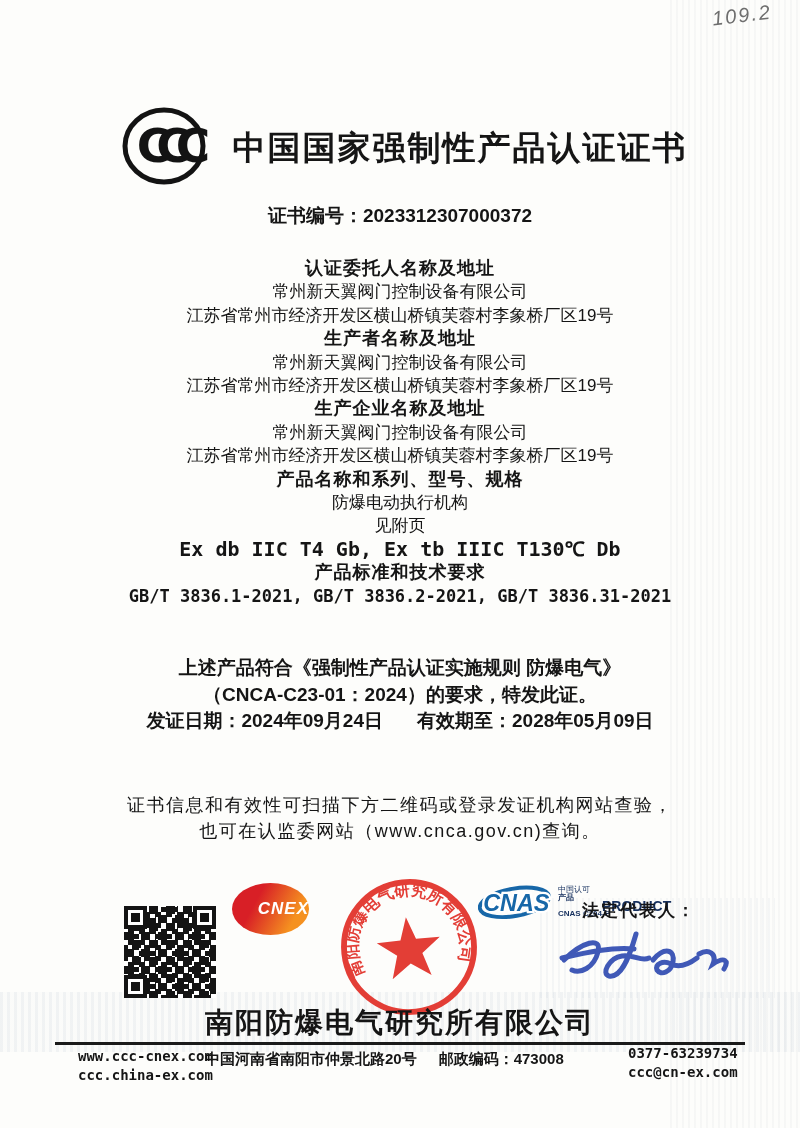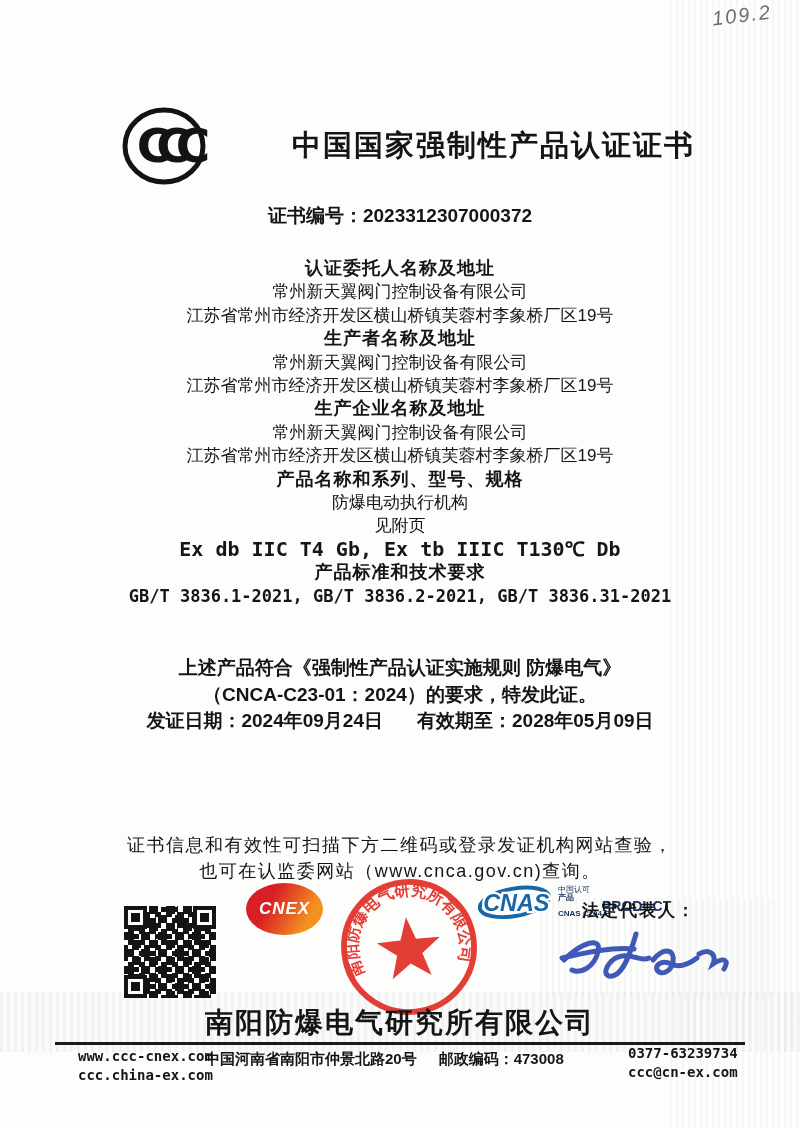--- a/index.html
+++ b/index.html
@@ -11,53 +11,53 @@
     background:repeating-linear-gradient(90deg,rgba(120,130,145,.05) 0 2px,transparent 2px 6px);}
   .wash-bottom{position:absolute;left:0;top:992px;width:100%;height:60px;
     background:repeating-linear-gradient(90deg,rgba(130,150,175,.10) 0 3px,rgba(130,150,175,.02) 3px 7px);}
   .wash-sig{position:absolute;left:540px;top:898px;width:235px;height:100px;
     background:repeating-linear-gradient(90deg,rgba(130,150,175,.07) 0 2px,transparent 2px 6px);}
 
   .corner-note{position:absolute;top:4px;right:28px;font-size:20px;color:#6e6e6e;
     font-style:italic;transform:rotate(-7deg);letter-spacing:2px;}
 
   .ccc-logo{position:absolute;left:120px;top:104px;}
-  .title{position:absolute;left:225px;top:126px;width:470px;text-align:right;
-    font-size:29px;font-weight:bold;letter-spacing:2px;}
+  .title{position:absolute;left:225px;top:126px;width:470px;text-align:center;
+    font-size:33px;font-weight:bold;letter-spacing:2px;}
 
   .cert-line{position:absolute;left:0;top:203px;width:100%;text-align:center;
     font-size:19px;font-weight:bold;}
 
   .body-block{position:absolute;left:0;top:257px;width:100%;text-align:center;line-height:23.4px;}
   .heading{font-size:18px;font-weight:bold;letter-spacing:1px;}
   .value{font-size:17px;}
   .mono-lg{font-family:"DejaVu Sans Mono",monospace;font-weight:bold;font-size:20px;}
   .mono-md{font-family:"DejaVu Sans Mono",monospace;font-weight:bold;font-size:17px;}
 
   .declaration{position:absolute;left:0;top:655px;width:100%;text-align:center;
     font-size:19px;font-weight:bold;line-height:26.5px;}
   .decl-gap{display:inline-block;width:34px;}
 
   .notice{position:absolute;left:0;top:792px;width:100%;text-align:center;
-    font-size:18px;line-height:26px;letter-spacing:1.5px;margin-top:40px;}
+    font-size:18px;line-height:26px;letter-spacing:1.5px;}
 
   
   .qr{position:absolute;left:124px;top:906px;width:92px;height:92px;background:#fff;
     background-image:
       repeating-conic-gradient(#141414 0% 25%,transparent 0% 50%),
       repeating-conic-gradient(#141414 0% 25%,transparent 0% 50%);
     background-size:17px 17px,11px 11px;background-position:0 0,4px 6px;}
   .finder{position:absolute;width:15px;height:15px;background:#fff;border:4px solid #141414;}
   .finder::after{content:"";position:absolute;left:3px;top:3px;width:9px;height:9px;background:#141414;}
   .f-tl{left:0;top:0;} .f-tr{right:0;top:0;} .f-bl{left:0;bottom:0;}
 
   
-  .cnex{position:absolute;left:246px;top:883px;width:77px;height:52px;border-radius:50%;
+  .cnex{position:absolute;left:232px;top:883px;width:77px;height:52px;border-radius:50%;
     background:linear-gradient(118deg,#d81f26 32%,#f59120 78%);
-    display:flex;align-items:center;justify-content:center;}
+    display:flex;align-items:center;justify-content:flex-end;}
   .cnex span{color:#fff;font-weight:bold;font-style:italic;font-size:17px;letter-spacing:1px;}
 
   .seal{position:absolute;left:334px;top:872px;opacity:.93;}
 
   .cnas{position:absolute;left:478px;top:880px;display:flex;align-items:flex-start;}
   .cnas-side{margin-left:2px;margin-top:6px;color:#16305e;line-height:8px;}
   .cnas-side .t1{font-size:8px;}
   .cnas-side .t2{font-size:8px;font-weight:bold;}
   .cnas-side .t3{font-size:14px;font-weight:bold;padding-left:44px;}
   .cnas-side .t4{font-size:8px;font-weight:bold;}

